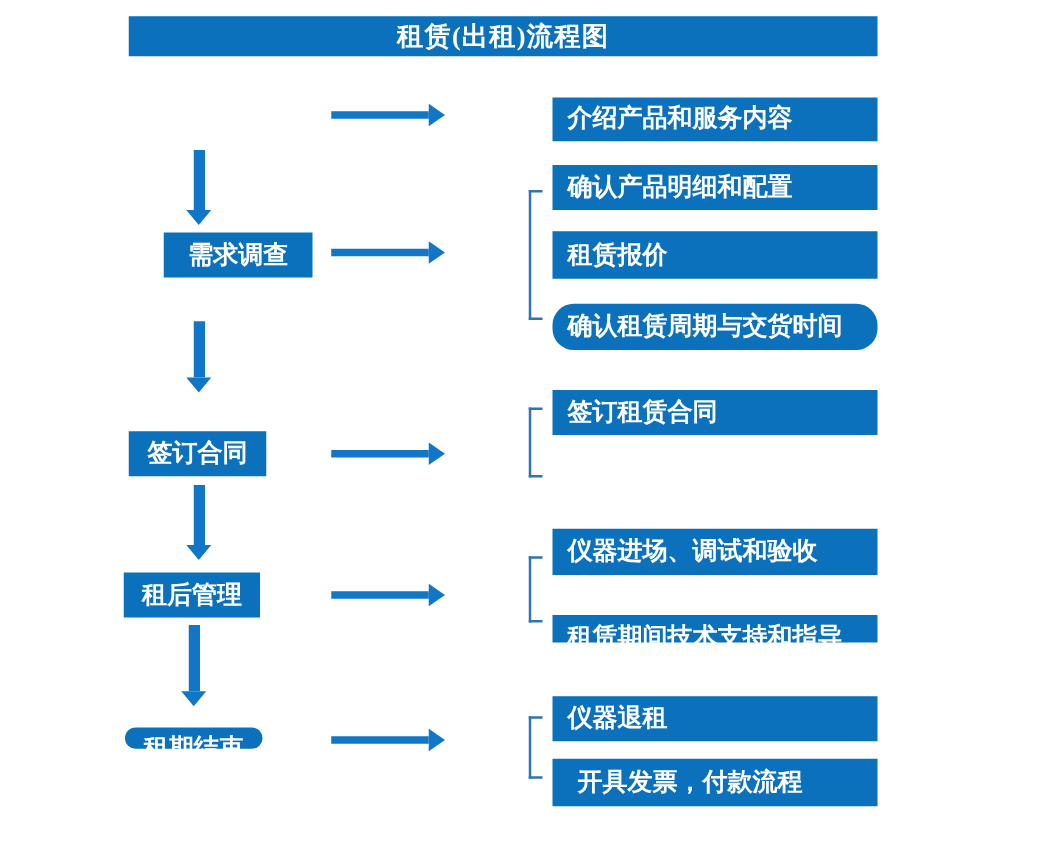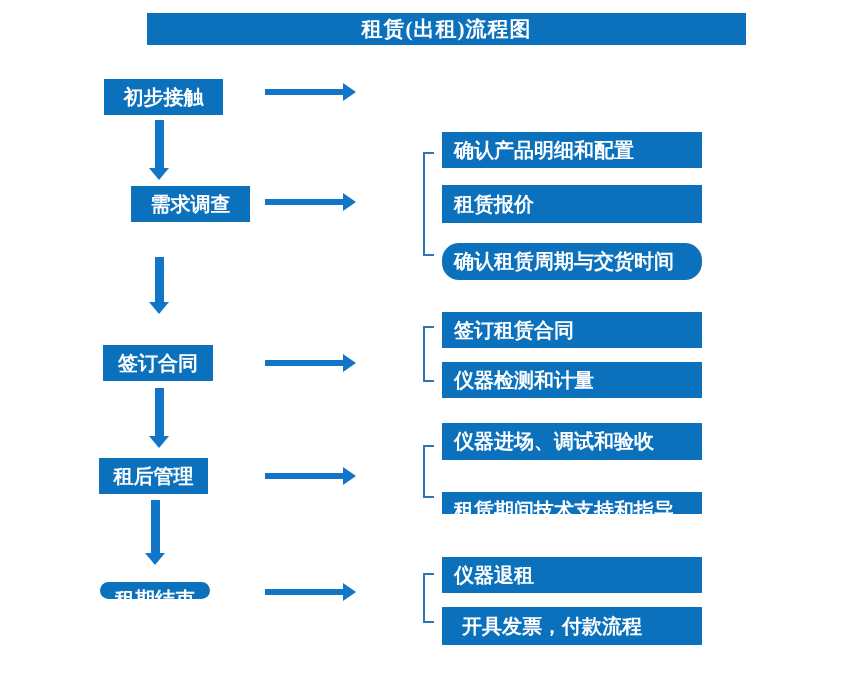--- a/index.html
+++ b/index.html
@@ -17,21 +17,20 @@
     overflow:hidden;
     font-family:"Liberation Serif","DejaVu Serif",serif;
   }
   .title-bar{
     position:absolute;left:103px;top:13px;width:599px;height:32px;
     background:var(--box-blue);
     color:var(--text-white);
     font-size:21px;font-weight:bold;
     text-align:center;line-height:32px;
     letter-spacing:1px;
-    margin-left:44px;
   }
   .box{
     position:absolute;
     background:var(--box-blue);
     color:var(--text-white);
     font-size:20px;font-weight:bold;
     box-sizing:border-box;
     white-space:nowrap;
   }
   .lbox{text-align:center;}
@@ -69,21 +68,20 @@
     box-sizing:border-box;
   }
 </style>
 </head>
 <body>
 
 <div class="canvas">
 
   <div class="title-bar">租赁(出租)流程图</div>
 
-  <div class="box lbox" style="left:104px;top:79px;width:119px;height:36px;line-height:36px;">初步接触</div>
   <div class="box lbox" style="left:103px;top:186px;width:119px;height:36px;line-height:36px;margin-left:28px;">需求调查</div>
   <div class="box lbox" style="left:103px;top:345px;width:110px;height:36px;line-height:36px;">签订合同</div>
   <div class="box lbox" style="left:99px;top:458px;width:109px;height:36px;line-height:36px;">租后管理</div>
   <div class="box lbox" style="left:100px;top:582px;width:110px;height:17px;line-height:35px;border-radius:16px;">租期结束</div>
 
   <div class="varrow" style="left:148px;top:120px;height:60px;">
     <div class="shaft"></div>
     <div class="head"></div>
   </div>
   <div class="varrow" style="left:148px;top:257px;height:57px;">
@@ -118,27 +116,27 @@
   <div class="harrow" style="left:265px;top:583px;">
     <div class="shaft"></div>
     <div class="head"></div>
   </div>
 
   <div class="bracket" style="top:152px;height:104px;"></div>
   <div class="bracket" style="top:326px;height:56px;"></div>
   <div class="bracket" style="top:445px;height:53px;"></div>
   <div class="bracket" style="top:573px;height:50px;"></div>
 
+  <div class="box rbox" style="top:78px;height:35px;line-height:35px;">介绍产品和服务内容</div>
 
   <div class="box rbox" style="top:132px;height:36px;line-height:36px;">确认产品明细和配置</div>
   <div class="box rbox" style="top:185px;height:38px;line-height:38px;">租赁报价</div>
   <div class="box rbox" style="top:243px;height:37px;line-height:37px;border-radius:17px;">确认租赁周期与交货时间</div>
 
   <div class="box rbox" style="top:312px;height:36px;line-height:36px;">签订租赁合同</div>
-  <div class="box rbox" style="top:362px;height:36px;line-height:36px;">仪器检测和计量</div>
 
   <div class="box rbox" style="top:423px;height:37px;line-height:37px;">仪器进场、调试和验收</div>
   <div class="box rbox" style="top:492px;height:22px;line-height:36px;">租赁期间技术支持和指导</div>
 
   <div class="box rbox" style="top:557px;height:36px;line-height:36px;">仪器退租</div>
   <div class="box rbox" style="top:607px;height:38px;line-height:38px;padding-left:20px;">开具发票，付款流程</div>
 
 </div>
 
 </body></html>

